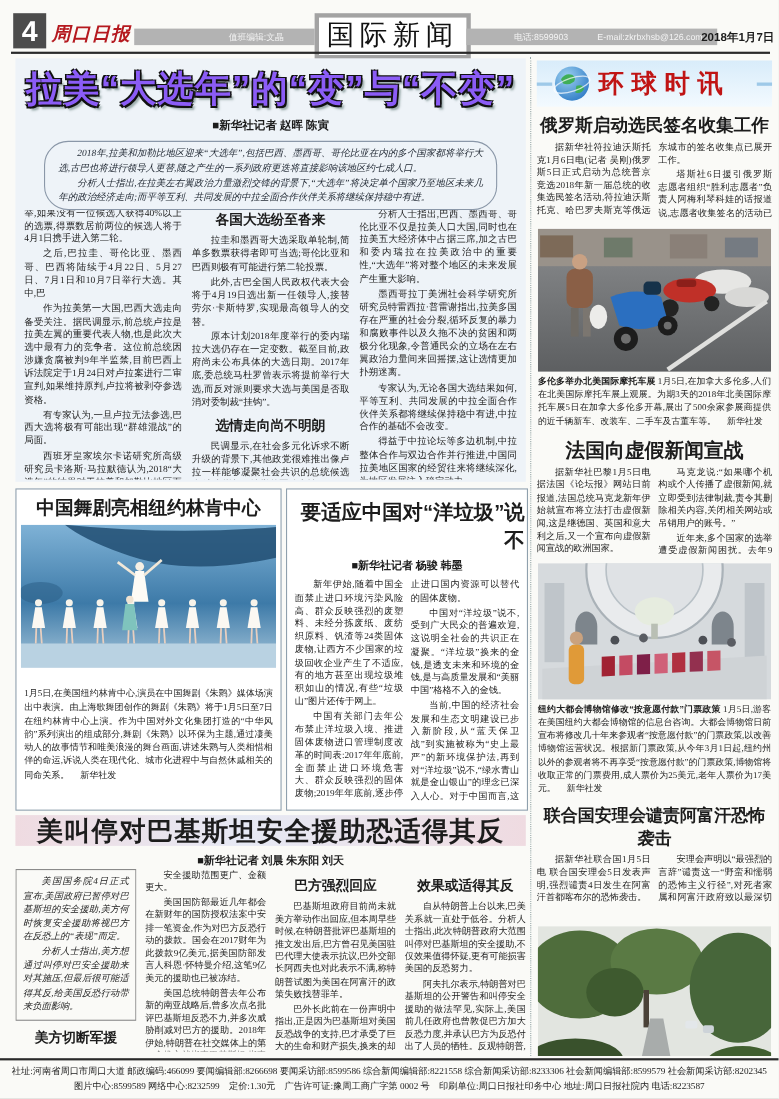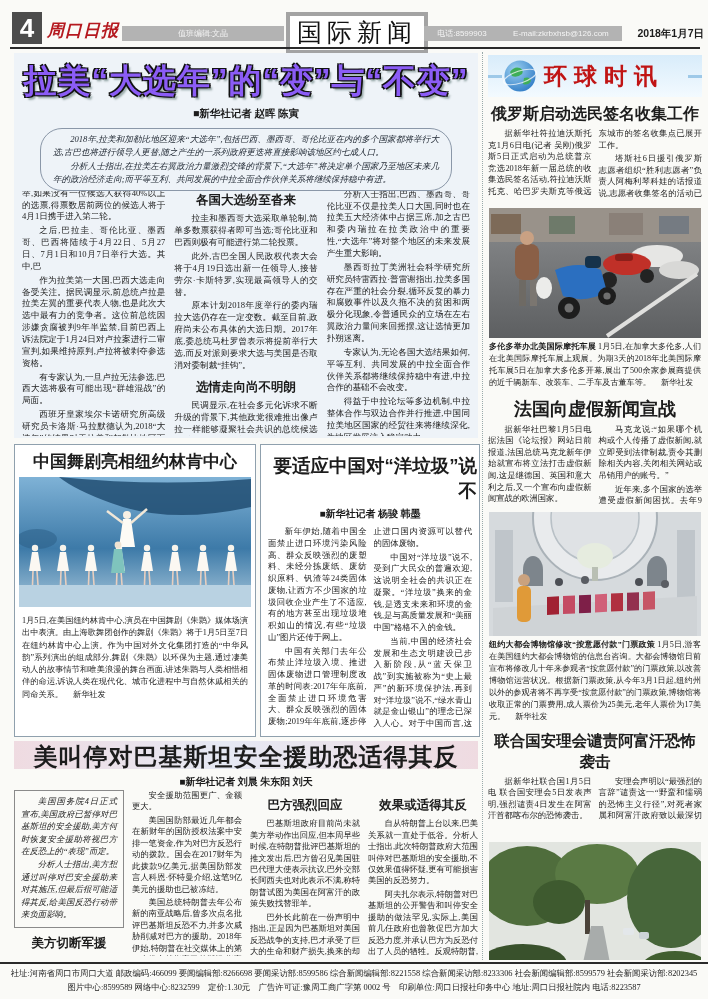--- a/index.html
+++ b/index.html
@@ -4,21 +4,21 @@
 <style>
   html,body{margin:0;padding:0;background:#e9e9e6;}
   .page{position:relative;width:708px;height:999px;background:#fafaf7;overflow:hidden;
         font-family:"Liberation Serif","DejaVu Serif",serif;color:#1c1c1c;}
   
   .pagenum{position:absolute;left:12px;top:12px;width:30px;height:32px;background:#4c4c4c;
            color:#fff;font:bold 26px/32px "Liberation Sans",sans-serif;text-align:center;}
   .paper-name{position:absolute;left:47px;top:19px;font-size:17px;font-weight:900;
               font-style:italic;color:#b5191f;letter-spacing:1px;}
   .bar{position:absolute;top:26px;height:15px;background:#b3b3b3;color:#f4f4f4;
-       font:8px/15px "Liberation Sans",sans-serif;text-align:center;overflow:hidden;}
+       font:8px/15px "Liberation Sans",sans-serif;text-align:center;overflow:hidden;padding-left:30px;}
   .bar1{left:122px;width:162px;}
   .bar2{left:424px;width:198px;display:flex;justify-content:space-around;align-items:center;}
   .section-box{position:absolute;left:286px;top:12px;width:134px;height:34px;background:#fff;
                border:4px solid #a3a3a3;font-size:25px;letter-spacing:5px;text-align:center;
                line-height:34px;color:#111;}
   .date{position:absolute;left:620px;top:27px;width:84px;font-size:10.5px;font-weight:bold;
         font-family:"Liberation Sans",sans-serif;text-align:right;}
   .hdr-rule{position:absolute;left:10px;right:8px;top:47px;border-top:2px solid #2a2a2a;}
   
   .main-panel{position:absolute;left:14px;top:53px;width:464px;height:385px;
@@ -36,21 +36,21 @@
   .mcol{flex:1;font-size:8.6px;line-height:1.38;text-align:justify;overflow:hidden;}
   .para{margin:0 0 2px;text-indent:2em;}
   .subhead{font-family:"Liberation Sans",sans-serif;font-size:12.5px;font-weight:bold;
            text-align:center;margin:7px 0 4px;text-indent:0;}
   
   .dance-box{position:absolute;left:14px;top:444px;width:240px;height:291px;background:#fff;
              border:1px solid #8fa0ad;overflow:hidden;}
   .dance-title{font-family:"Liberation Sans",sans-serif;font-size:17px;font-weight:900;
                text-align:center;padding:5px 0 4px;}
   .dance-photo{display:block;margin:0 auto;}
-  .caption{font-size:8.2px;line-height:1.5;text-align:justify;padding:8px 7px 0;}
+  .caption{font-size:8.2px;line-height:1.5;text-align:justify;padding:18px 7px 0;}
   .cap-lead{font-weight:bold;font-family:"Liberation Sans",sans-serif;}
   .credit{margin-left:8px;}
   .garbage-box{position:absolute;left:260px;top:444px;width:218px;height:291px;background:#fff;
                border:1px solid #8fa0ad;overflow:hidden;}
   .garbage-title{font-family:"Liberation Sans",sans-serif;font-size:18.5px;font-weight:900;
                  text-align:right;padding:8px 2px 2px;}
   .g-byline{text-align:center;font-size:10px;font-weight:bold;margin:2px 0 2px;}
   .twocol{column-count:2;column-gap:7px;font-size:8.4px;line-height:1.4;text-align:justify;
           padding:3px 7px;height:212px;overflow:hidden;}
   

